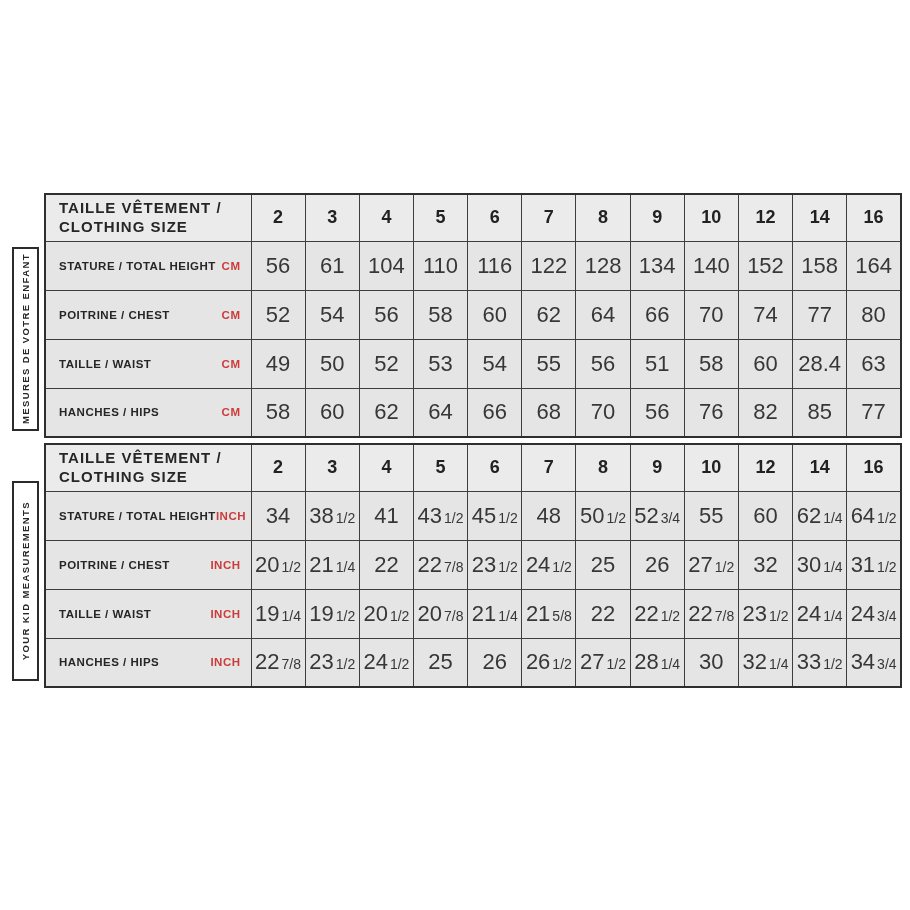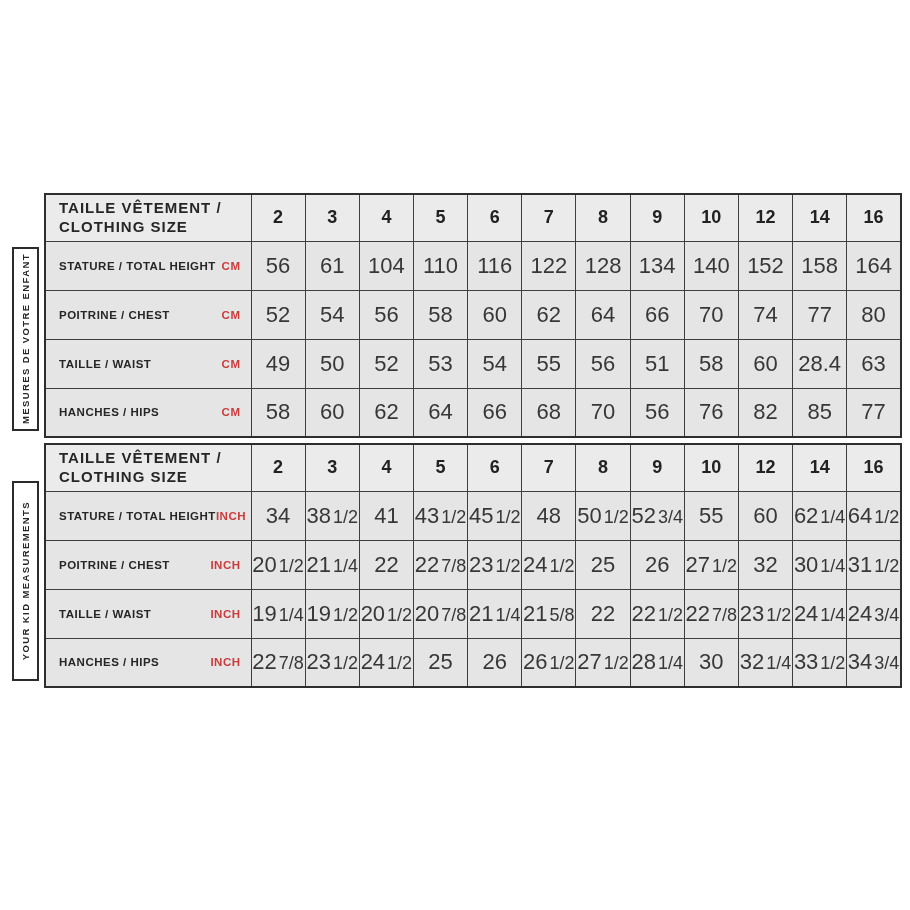--- a/index.html
+++ b/index.html
@@ -26,21 +26,21 @@
   th.corner-cell{width:206px;background:#ebebeb;text-align:left;padding-left:13px;
                  font-size:15px;font-weight:bold;letter-spacing:1px;color:#262626;line-height:1.25;}
   th.size-cell{background:#ebebeb;font-size:18px;font-weight:bold;color:#222222;text-align:center;}
 
   td.label-cell{padding:0 10px 0 13px;margin-top:8px;}
   .label-wrap{display:flex;justify-content:space-between;align-items:center;width:100%;}
   .mlabel{font-size:11.5px;font-weight:bold;letter-spacing:0.5px;color:#262626;white-space:nowrap;}
   .unit{font-size:11.5px;font-weight:bold;letter-spacing:0.5px;color:#cd3a3a;white-space:nowrap;text-align:center;}
 
   td.val-cell{text-align:center;font-size:22px;font-weight:normal;color:#373737;white-space:nowrap;}
-  .frac{font-size:18px;margin-left:2px;letter-spacing:0;}
+  .frac{font-size:14px;margin-left:2px;letter-spacing:0;}
 </style>
 </head>
 <body>
 
 <div class="page">
 
   <div class="side-box side-box-cm">
     <span class="vtext">MESURES DE VOTRE ENFANT</span>
   </div>
 

